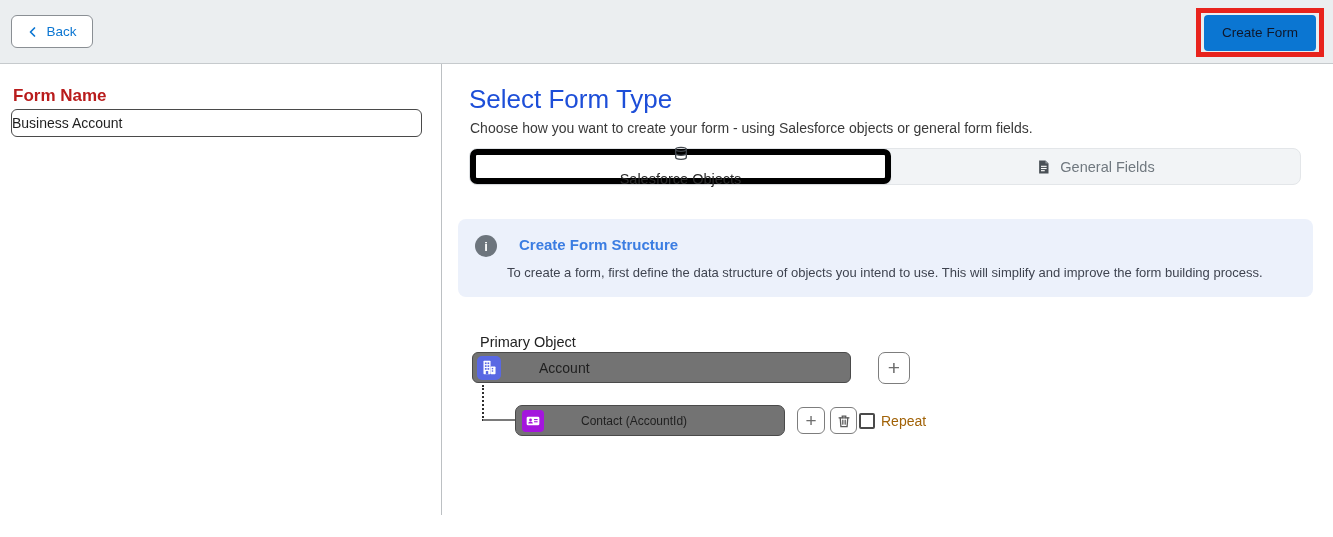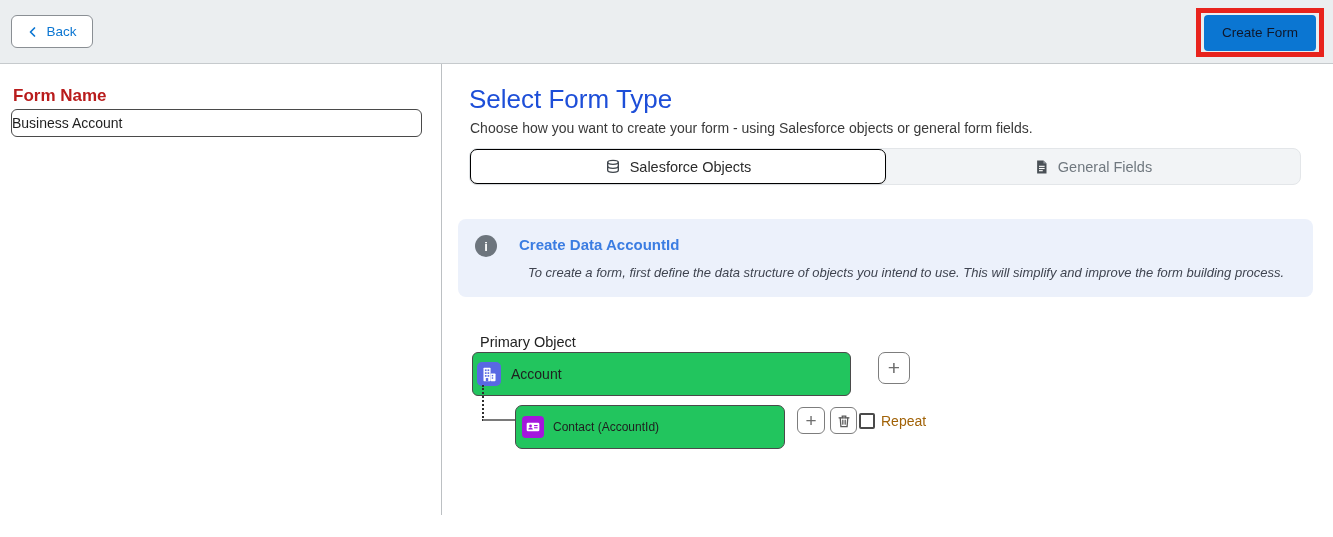--- a/index.html
+++ b/index.html
@@ -114,21 +114,22 @@
     gap: 9px;
     font-size: 14.5px;
     color: #70787f;
     cursor: pointer;
     border-radius: 7px;
   }
   .tab.selected {
     background: #ffffff;
     color: #2b2b2b;
     box-shadow: 0 1px 2px rgba(0,0,0,0.08);
-    border: 1px solid #000000;
+    border: 6px solid #000000;
+    flex-direction: column;
   }
   .infobox {
     position: absolute;
     left: 458px; top: 219px;
     width: 855px; height: 78px;
     background: #ecf1fb;
     border-radius: 8px;
   }
   .info-icon {
     position: absolute;
@@ -145,40 +146,40 @@
   }
   .info-title {
     position: absolute;
     left: 61px; top: 17px;
     font-size: 15px;
     font-weight: bold;
     color: #3b7de2;
   }
   .info-body {
     position: absolute;
-    left: 70px; top: 46px;
+    left: 49px; top: 46px;
     font-size: 13px;
     color: #3f4450;
-    font-style: italic;
   }
   .primary-label {
     position: absolute;
     left: 480px; top: 334px;
     font-size: 14.5px;
     color: #222222;
   }
   .object-box {
     position: absolute;
-    height: 44px;
+    height: 31px;
     border: 1px solid #4a4a4a;
     border-radius: 6px;
-    background: #22c55e;
-    display: flex;
-    align-items: center;
-    cursor: pointer;
+    background: #737373;
+    display: flex;
+    align-items: center;
+    cursor: pointer;
+    gap: 28px;
   }
   .object-box.primary {
     left: 472px; top: 352px;
     width: 379px;
   }
   .object-box.child {
     left: 515px; top: 405px;
     width: 270px;
     border-radius: 7px;
   }
@@ -298,21 +299,21 @@
           <rect x="8" y="13.5" width="9" height="1.8" fill="#ffffff"></rect>
           <rect x="8" y="17" width="6" height="1.8" fill="#ffffff"></rect>
         </svg>
       </span>
       <span>General Fields</span>
     </div>
   </div>
 
   <div class="infobox">
     <div class="info-icon">i</div>
-    <div class="info-title">Create Data AccountId</div>
+    <div class="info-title">Create Form Structure</div>
     <div class="info-body">To create a form, first define the data structure of objects you intend to use. This will simplify and improve the form building process.</div>
   </div>
 
   <div class="primary-label">Primary Object</div>
 
   <div class="object-box primary">
     <span class="obj-icon account">
       <svg width="17" height="17" viewBox="0 0 24 24">
         <rect x="3.5" y="2.5" width="10" height="19" rx="1" fill="#ffffff"></rect>
         <rect x="5.5" y="4.8" width="2.4" height="2.4" fill="#5968e3"></rect>

